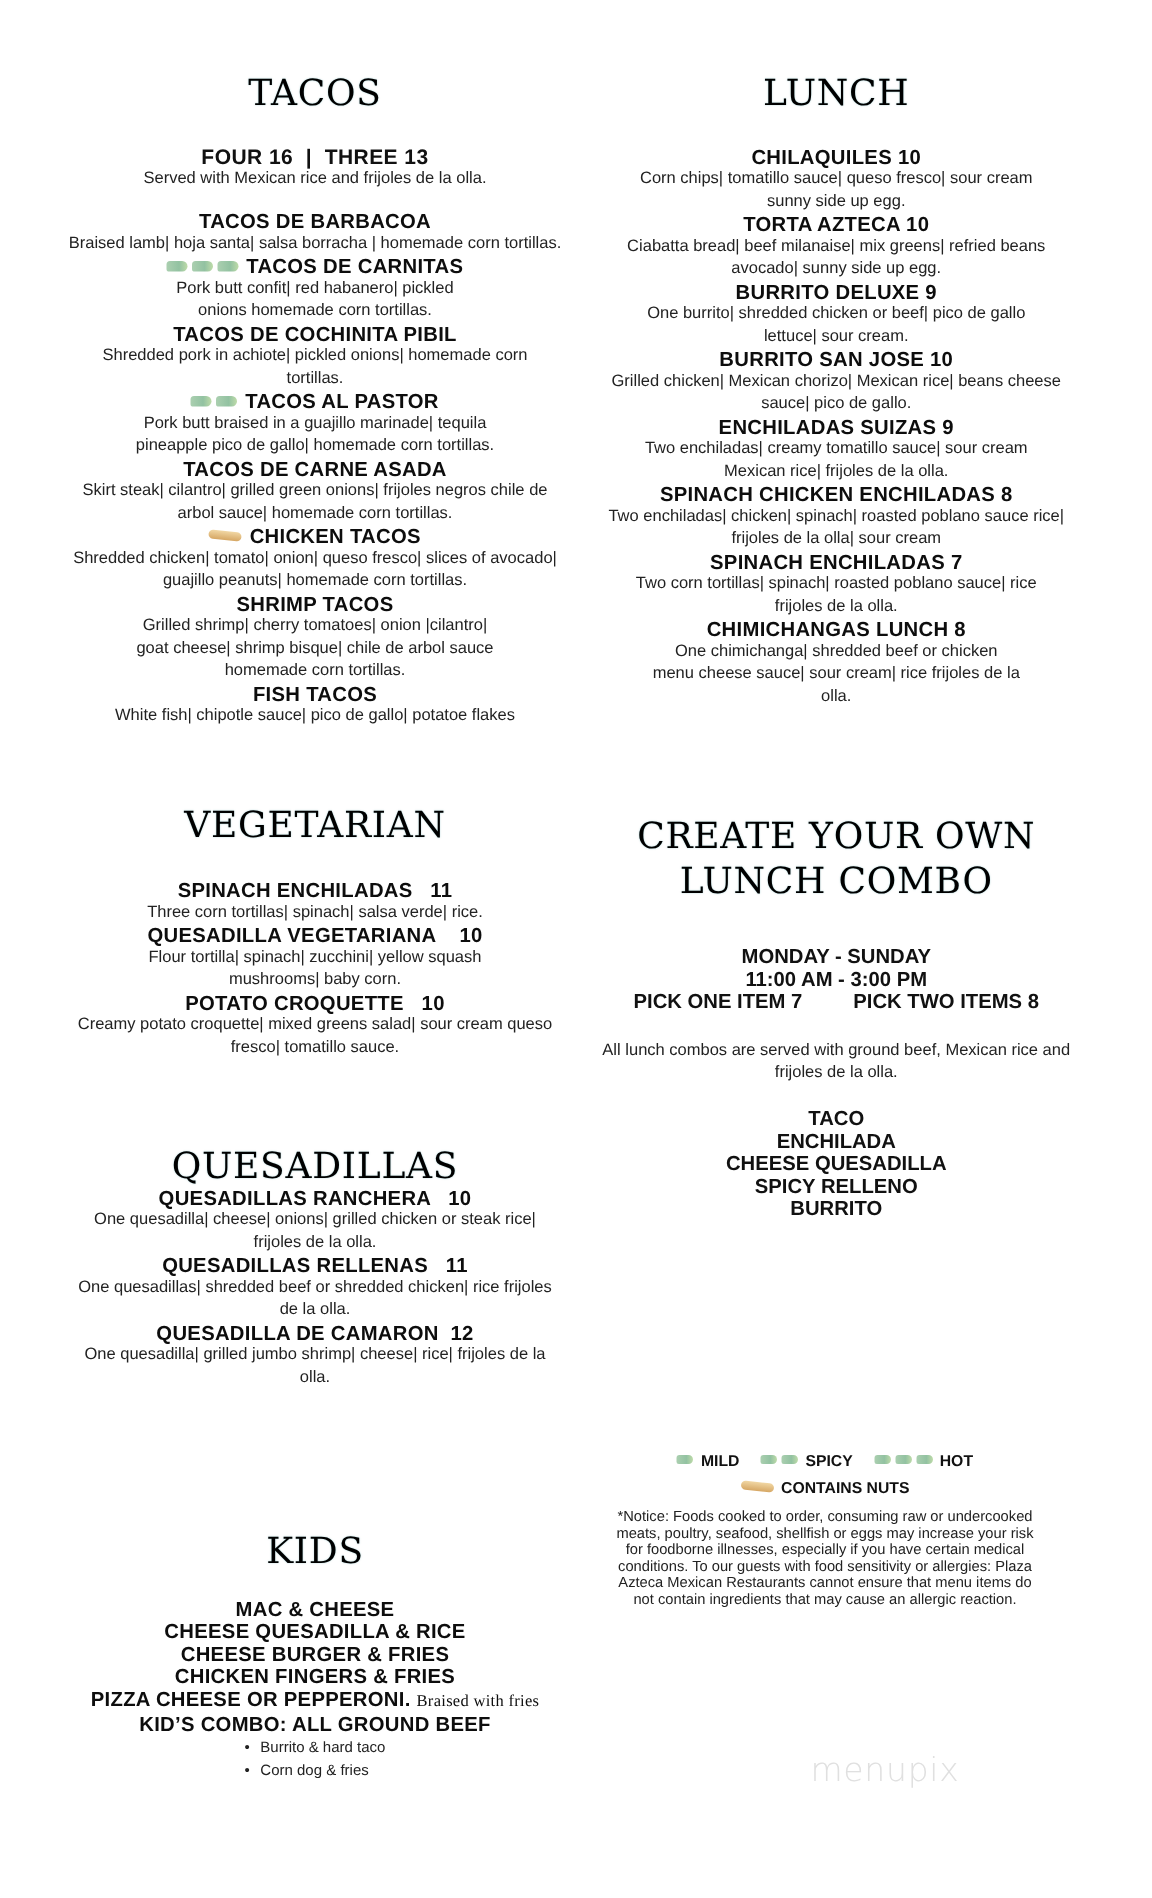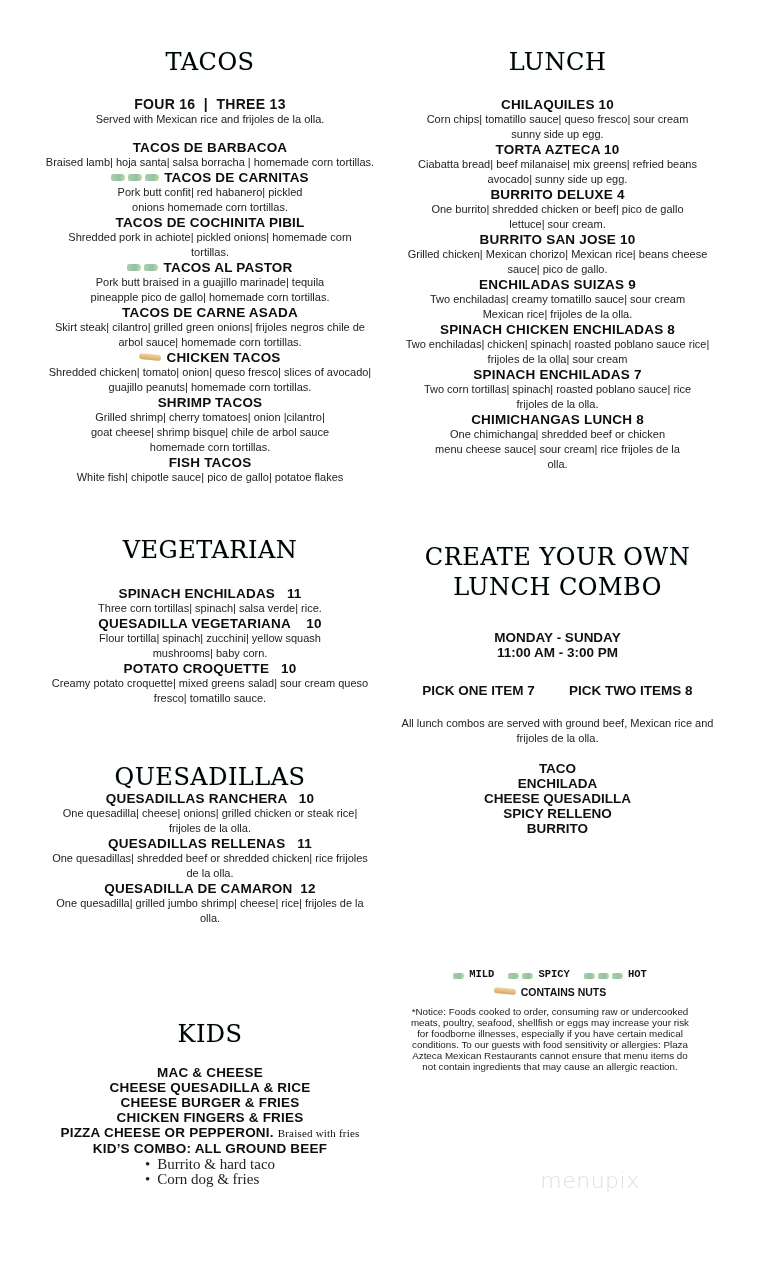--- a/index.html
+++ b/index.html
@@ -43,37 +43,37 @@
   
   #lunch { left: 395px; width: 325px; top: 48px; }
   #lunch .sec-title { margin-bottom: 21px; }
 
   #veg { left: 40px; width: 340px; top: 536px; }
   #veg .sec-title { margin-bottom: 22px; }
 
   #combo { left: 395px; width: 325px; top: 542px; }
   #combo .sec-title { line-height: 30px; }
   .combo-hours { font-weight: bold; font-size: 13.5px; line-height: 15px; margin-top: 28px; }
-  .combo-picks { display: flex; justify-content: center; gap: 34px; margin-top: 23px; font-weight: bold; font-size: 13.5px; }
+  .combo-picks { display: flex; justify-content: center; gap: 34px; font-weight: bold; font-size: 13.5px; }
   .combo-note { font-size: 11px; line-height: 15px; color: #222; margin-top: 18px; }
   .combo-items { margin-top: 15px; font-weight: bold; font-size: 13.5px; line-height: 15px; }
 
   #ques { left: 40px; width: 340px; top: 763px; }
   #ques .sec-title { }
 
   #kids { left: 40px; width: 340px; top: 1020px; }
   #kids .sec-title { margin-bottom: 17px; }
   .kids-inline { font-weight: normal; font-size: 11px; font-family: "Liberation Serif", serif; }
   .kids-bullets { list-style: none; display: inline-block; text-align: left; margin-top: 1px; }
-  .kids-bullets li { font-size: 15px; line-height: 15px; color: #222; font-family: Liberation Serif, serif; }
+  .kids-bullets li { font-size: 10px; line-height: 15px; color: #222; }
   .kids-bullets li::before { content: "\2022"; margin-right: 7px; }
 
   #legend { left: 400px; width: 300px; top: 968px; }
   .legend-row { display: flex; justify-content: center; align-items: center; gap: 14px; font-weight: bold; font-size: 10.5px; }
-  .legend-item { display: inline-flex; align-items: flex-end; font-family: Liberation Mono, monospace; }
+  .legend-item { display: inline-flex; align-items: center; }
   .legend-item .chili { width: 11px; height: 6px; }
   .legend-row2 { display: flex; justify-content: center; align-items: center; margin-top: 6px; font-weight: bold; font-size: 10.5px; }
   .notice { margin-top: 8px; font-size: 9.8px; line-height: 11px; color: #222; padding: 0 8px; }
 
   #watermark { left: 535px; top: 1168px; width: 110px; text-align: center;
                font-family: "DejaVu Sans", sans-serif; font-size: 22px; font-weight: 200;
                color: #e0e0e0; letter-spacing: 0.5px; }
 </style>
 </head>
 <body>
@@ -123,21 +123,21 @@
   <div class="item-title">FISH TACOS</div>
   <div class="item-desc">White fish| chipotle sauce| pico de gallo| potatoe flakes</div>
 </section>
 
 <section id="lunch" class="col">
   <h2 class="sec-title">LUNCH</h2>
   <div class="item-title">CHILAQUILES  10</div>
   <div class="item-desc" style="padding:0 18px">Corn chips| tomatillo sauce| queso fresco| sour cream sunny side up egg.</div>
   <div class="item-title">TORTA AZTECA  10</div>
   <div class="item-desc" style="padding:0 6px">Ciabatta bread| beef milanaise| mix greens| refried beans  avocado| sunny side up egg.</div>
-  <div class="item-title">BURRITO DELUXE  4</div>
+  <div class="item-title">BURRITO DELUXE  9</div>
   <div class="item-desc" style="padding:0 24px">One burrito| shredded chicken or beef| pico de gallo lettuce| sour cream.</div>
   <div class="item-title">BURRITO SAN JOSE  10</div>
   <div class="item-desc" style="padding:0 4px">Grilled chicken| Mexican chorizo| Mexican rice| beans  cheese sauce| pico de gallo.</div>
   <div class="item-title">ENCHILADAS SUIZAS  9</div>
   <div class="item-desc" style="padding:0 24px">Two enchiladas| creamy tomatillo sauce| sour cream Mexican rice| frijoles de la olla.</div>
   <div class="item-title">SPINACH CHICKEN ENCHILADAS  8</div>
   <div class="item-desc">Two enchiladas| chicken| spinach| roasted poblano sauce  rice| frijoles de la olla| sour cream</div>
   <div class="item-title">SPINACH ENCHILADAS  7</div>
   <div class="item-desc" style="padding:0 18px">Two corn tortillas| spinach| roasted poblano sauce| rice frijoles de la olla.</div>
   <div class="item-title">CHIMICHANGAS LUNCH  8</div>

